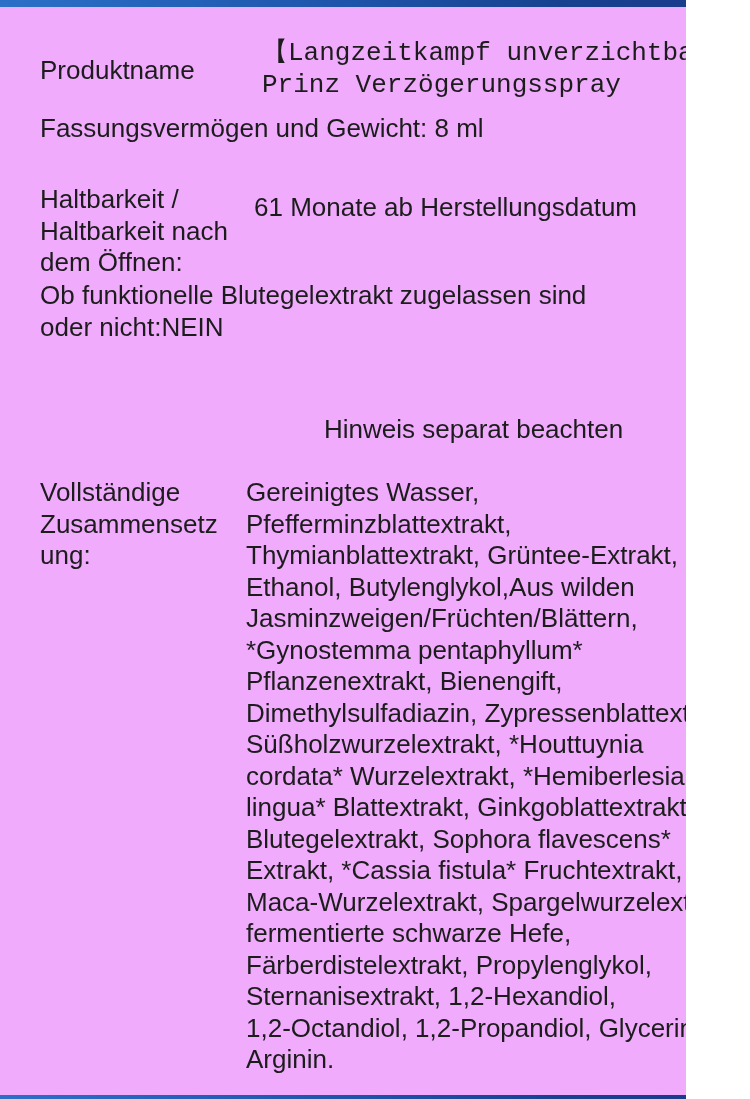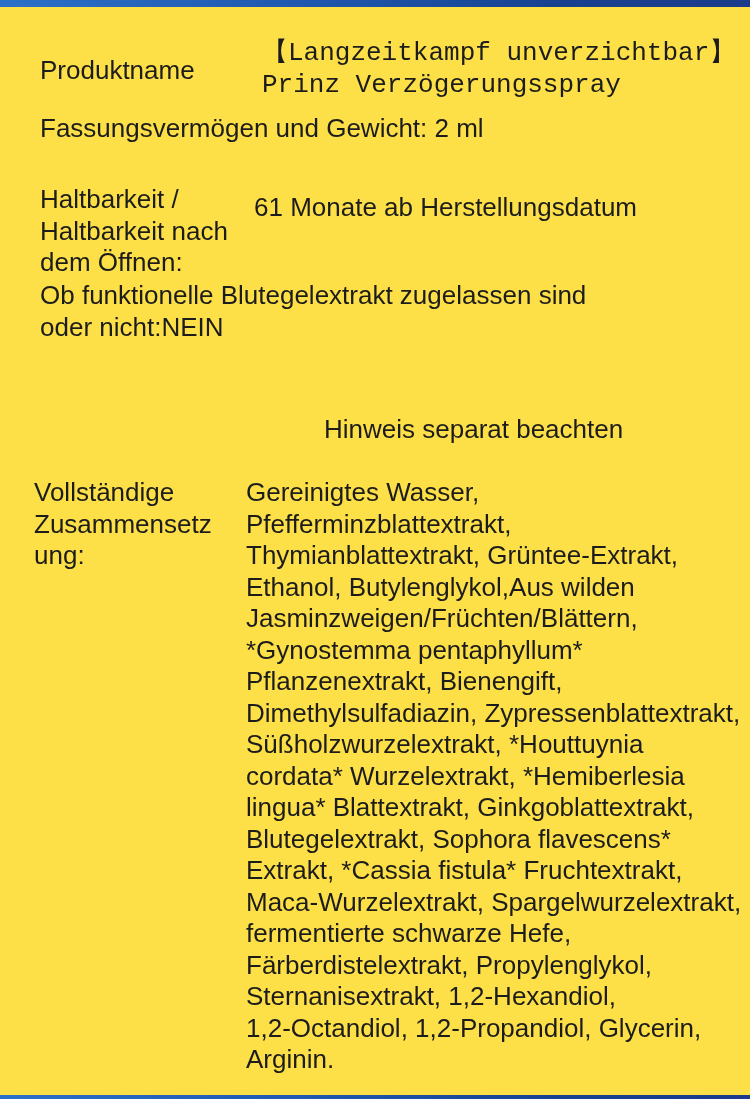--- a/index.html
+++ b/index.html
@@ -2,23 +2,23 @@
 <html><head>
 <meta charset="utf-8">
 <style>
   html, body {
     margin: 0;
     padding: 0;
     background: #ffffff;
   }
   .page {
     position: relative;
-    width: 750px;
+    width: 686px;
     height: 1099px;
-    background: #fde047;
+    background: #f0abfc;
     overflow: hidden;
     font-family: "Liberation Sans", "DejaVu Sans", sans-serif;
     color: #1c1c1c;
   }
   .accent-bar {
     position: absolute;
     left: 0;
     width: 750px;
     background: linear-gradient(to right, #2b70c8 0%, #1e55ab 45%, #17418f 75%, #1b3a8a 100%);
   }
@@ -37,33 +37,33 @@
 <body>
 
 <div class="page">
 
   <div class="accent-bar top"></div>
 
   <div class="txt" style="left:40px; top:55px;">Produktname</div>
   <div class="txt" style="left:262px; top:38px;font-family:Liberation Mono, monospace;">【Langzeitkampf unverzichtbar】
 Prinz Verzögerungsspray</div>
 
-  <div class="txt" style="left:40px; top:113px;">Fassungsvermögen und Gewicht: 2 ml</div>
+  <div class="txt" style="left:40px; top:113px;">Fassungsvermögen und Gewicht: 8 ml</div>
 
   <div class="txt" style="left:40px; top:160px;margin-top:24px;">Haltbarkeit /
 Haltbarkeit nach
 dem Öffnen:</div>
   <div class="txt" style="left:254px; top:192px;">61 Monate ab Herstellungsdatum</div>
 
   <div class="txt" style="left:40px; top:280px;">Ob funktionelle Blutegelextrakt zugelassen sind
 oder nicht:NEIN</div>
 
   <div class="txt" style="left:324px; top:386px;margin-top:28px;">Hinweis separat beachten</div>
 
-  <div class="txt" style="left:34px; top:477px;">Vollständige
+  <div class="txt" style="left:40px; top:477px;">Vollständige
 Zusammensetz
 ung:</div>
   <div class="txt" style="left:246px; top:477px;">Gereinigtes Wasser,
 Pfefferminzblattextrakt,
 Thymianblattextrakt, Grüntee-Extrakt,
 Ethanol, Butylenglykol,Aus wilden
 Jasminzweigen/Früchten/Blättern,
 *Gynostemma pentaphyllum*
 Pflanzenextrakt, Bienengift,
 Dimethylsulfadiazin, Zypressenblattextrakt,

